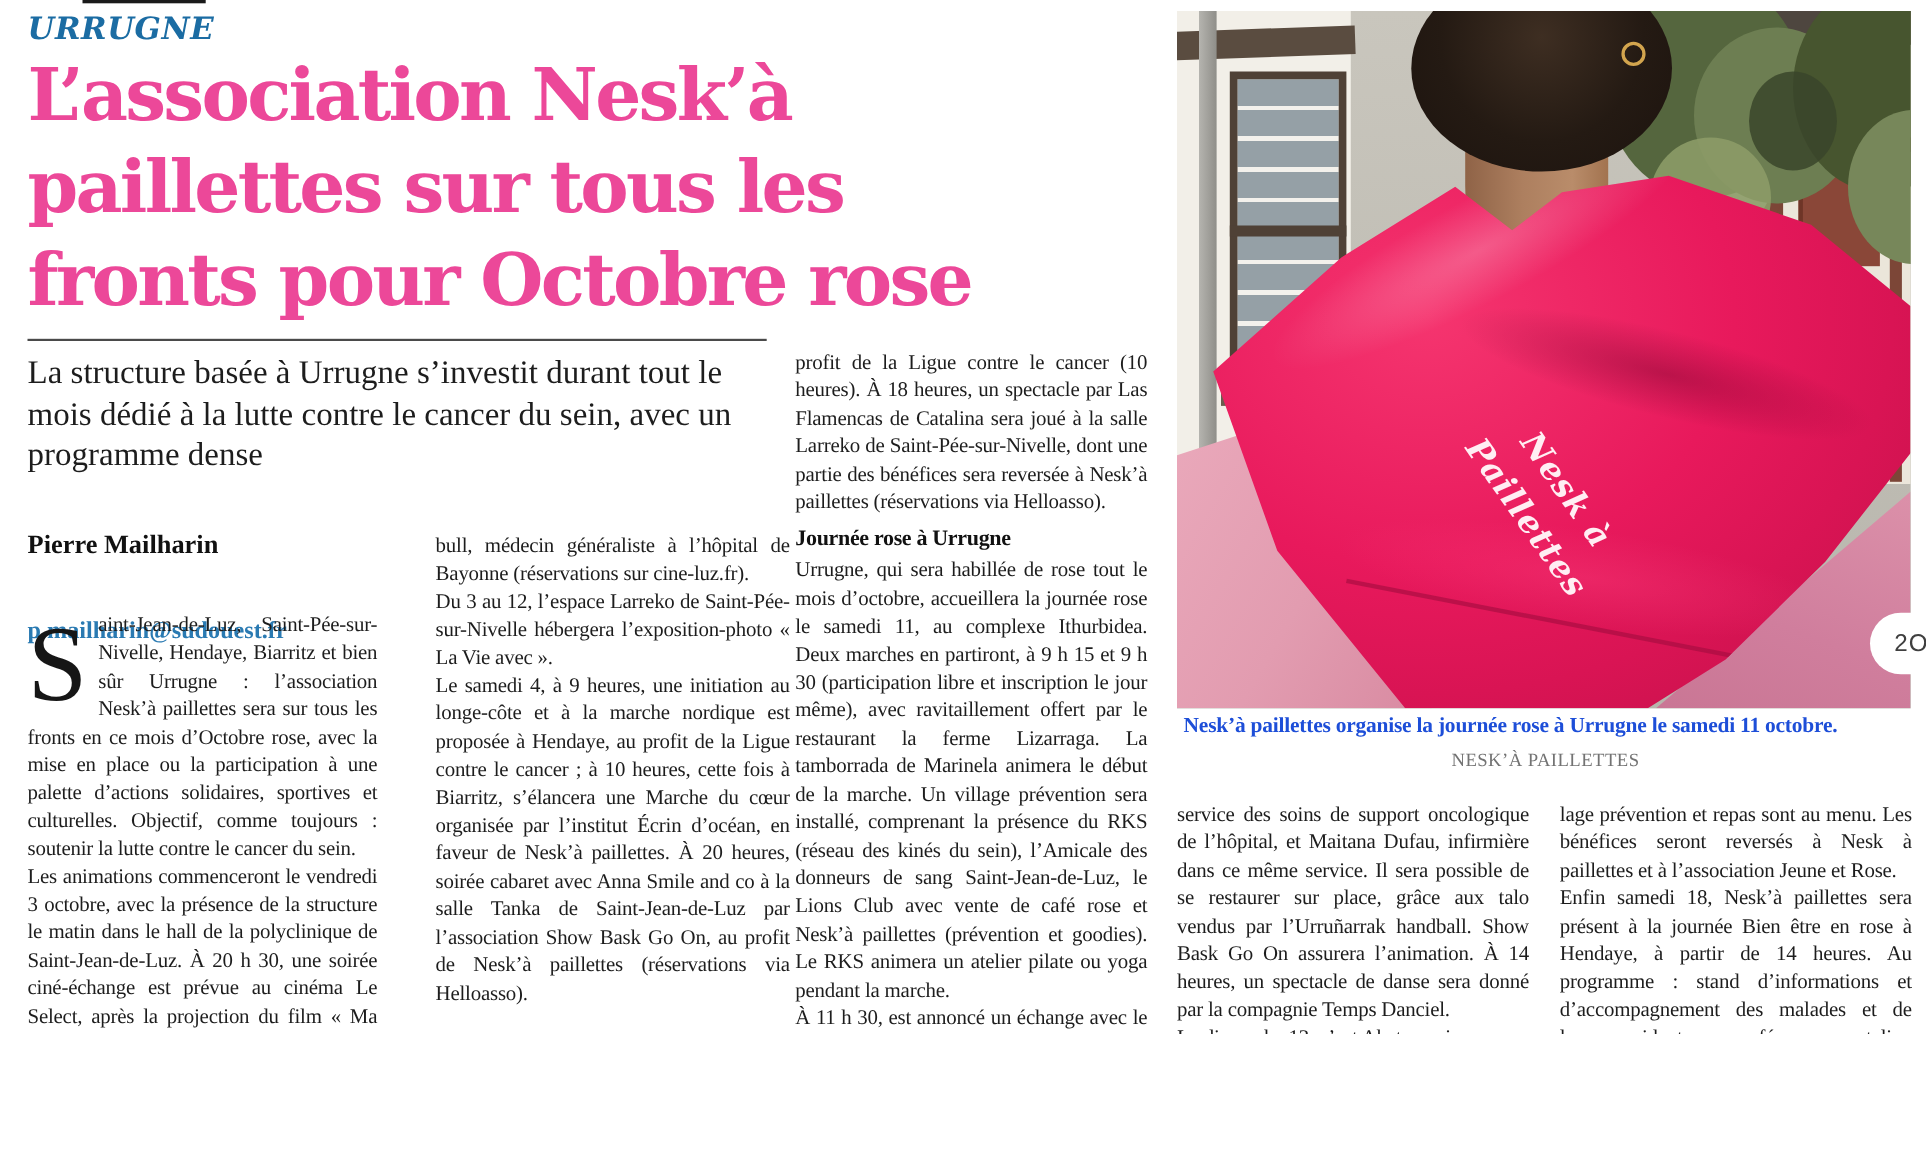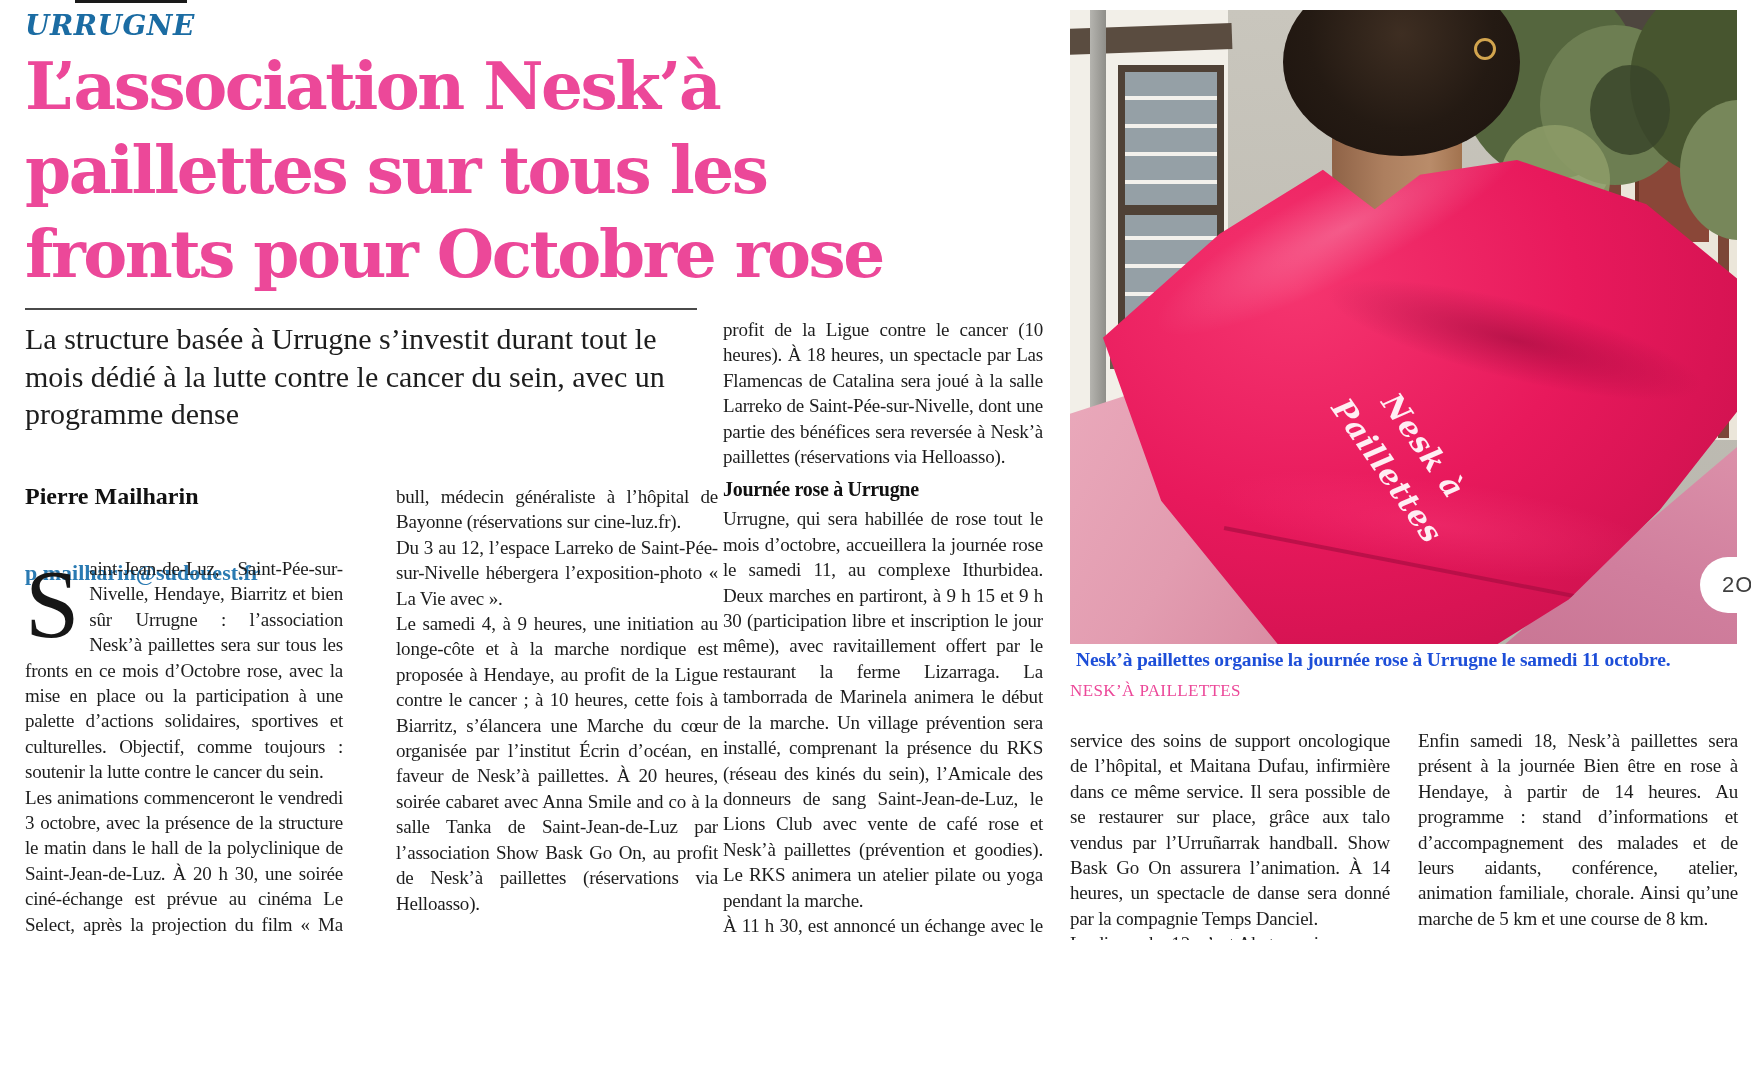--- a/index.html
+++ b/index.html
@@ -77,21 +77,21 @@
   .bandana-script{position:absolute;left:220px;top:402px;width:220px;height:100px;
         transform:rotate(55deg);text-align:center;color:#ffeef3;
         font:italic 700 30px/44px "DejaVu Serif",serif;letter-spacing:1px;}
   .badge{position:absolute;left:1700px;top:557px;width:130px;height:56px;border-radius:28px;
          background:#fff;display:flex;align-items:center;
          font:400 22px/22px "Liberation Sans",sans-serif;color:#3f3f3f;letter-spacing:1px;
          padding-left:22px;box-sizing:border-box;}
   .caption{position:absolute;left:1076px;top:648px;width:670px;
            font:700 19.5px/24px "Liberation Serif",serif;color:#1d4ed8;letter-spacing:-.2px;}
   .credit{position:absolute;left:1070px;top:681px;width:670px;
-          font:400 17px/20px "Liberation Serif",serif;color:#ec4899;letter-spacing:.4px;}
+          font:400 17px/20px "Liberation Serif",serif;color:#737373;letter-spacing:.4px;text-align:center;}
   .bottom-line{position:absolute;left:0;top:1051px;width:1751px;height:3px;background:#e6e6e6;}
 </style>
 </head>
 <body>
 
 <div class="page">
 
   <div class="top-sliver"></div>
 
   <div class="kicker">URRUGNE</div>
@@ -122,20 +122,21 @@
     <p>Urrugne, qui sera habillée de rose tout le mois d’octobre, accueillera la journée rose le samedi 11, au complexe Ithurbidea. Deux marches en partiront, à 9 h 15 et 9 h 30 (participation libre et inscription le jour même), avec ravitaillement offert par le restaurant la ferme Lizarraga. La tamborrada de Marinela animera le début de la marche. Un village prévention sera installé, comprenant la présence du RKS (réseau des kinés du sein), l’Amicale des donneurs de sang Saint-Jean-de-Luz, le Lions Club avec vente de café rose et Nesk’à paillettes (prévention et goodies). Le RKS animera un atelier pilate ou yoga pendant la marche.</p>
     <p>À 11 h 30, est annoncé un échange avec le Dr Leroy, médecin chef du</p>
   </div>
 
   <div class="col" id="col4">
     <p>service des soins de support oncologique de l’hôpital, et Maitana Dufau, infirmière dans ce même service. Il sera possible de se restaurer sur place, grâce aux talo vendus par l’Urruñarrak handball. Show Bask Go On assurera l’animation. À 14 heures, un spectacle de danse sera donné par la compagnie Temps Danciel.</p>
     <p>Le dimanche 12, c’est Ahetze qui se parera de rose, grâce à l’association Ahetze en rose. Marche solidaire, vil-</p>
   </div>
 
   <div class="col" id="col5">
+    <p>lage prévention et repas sont au menu. Les bénéfices seront reversés à Nesk à paillettes et à l’association Jeune et Rose.</p>
     <p>Enfin samedi 18, Nesk’à paillettes sera présent à la journée Bien être en rose à Hendaye, à partir de 14 heures. Au programme : stand d’informations et d’accompagnement des malades et de leurs aidants, conférence, atelier, animation familiale, chorale. Ainsi qu’une marche de 5 km et une course de 8 km.</p>
   </div>
 
   <div class="photo">
     <div class="bldg-left"></div>
     <div class="eave-left"></div>
     <div class="window"></div>
     <div class="window-mid"></div>
     <div class="sill"></div>
     <div class="pole"></div>

